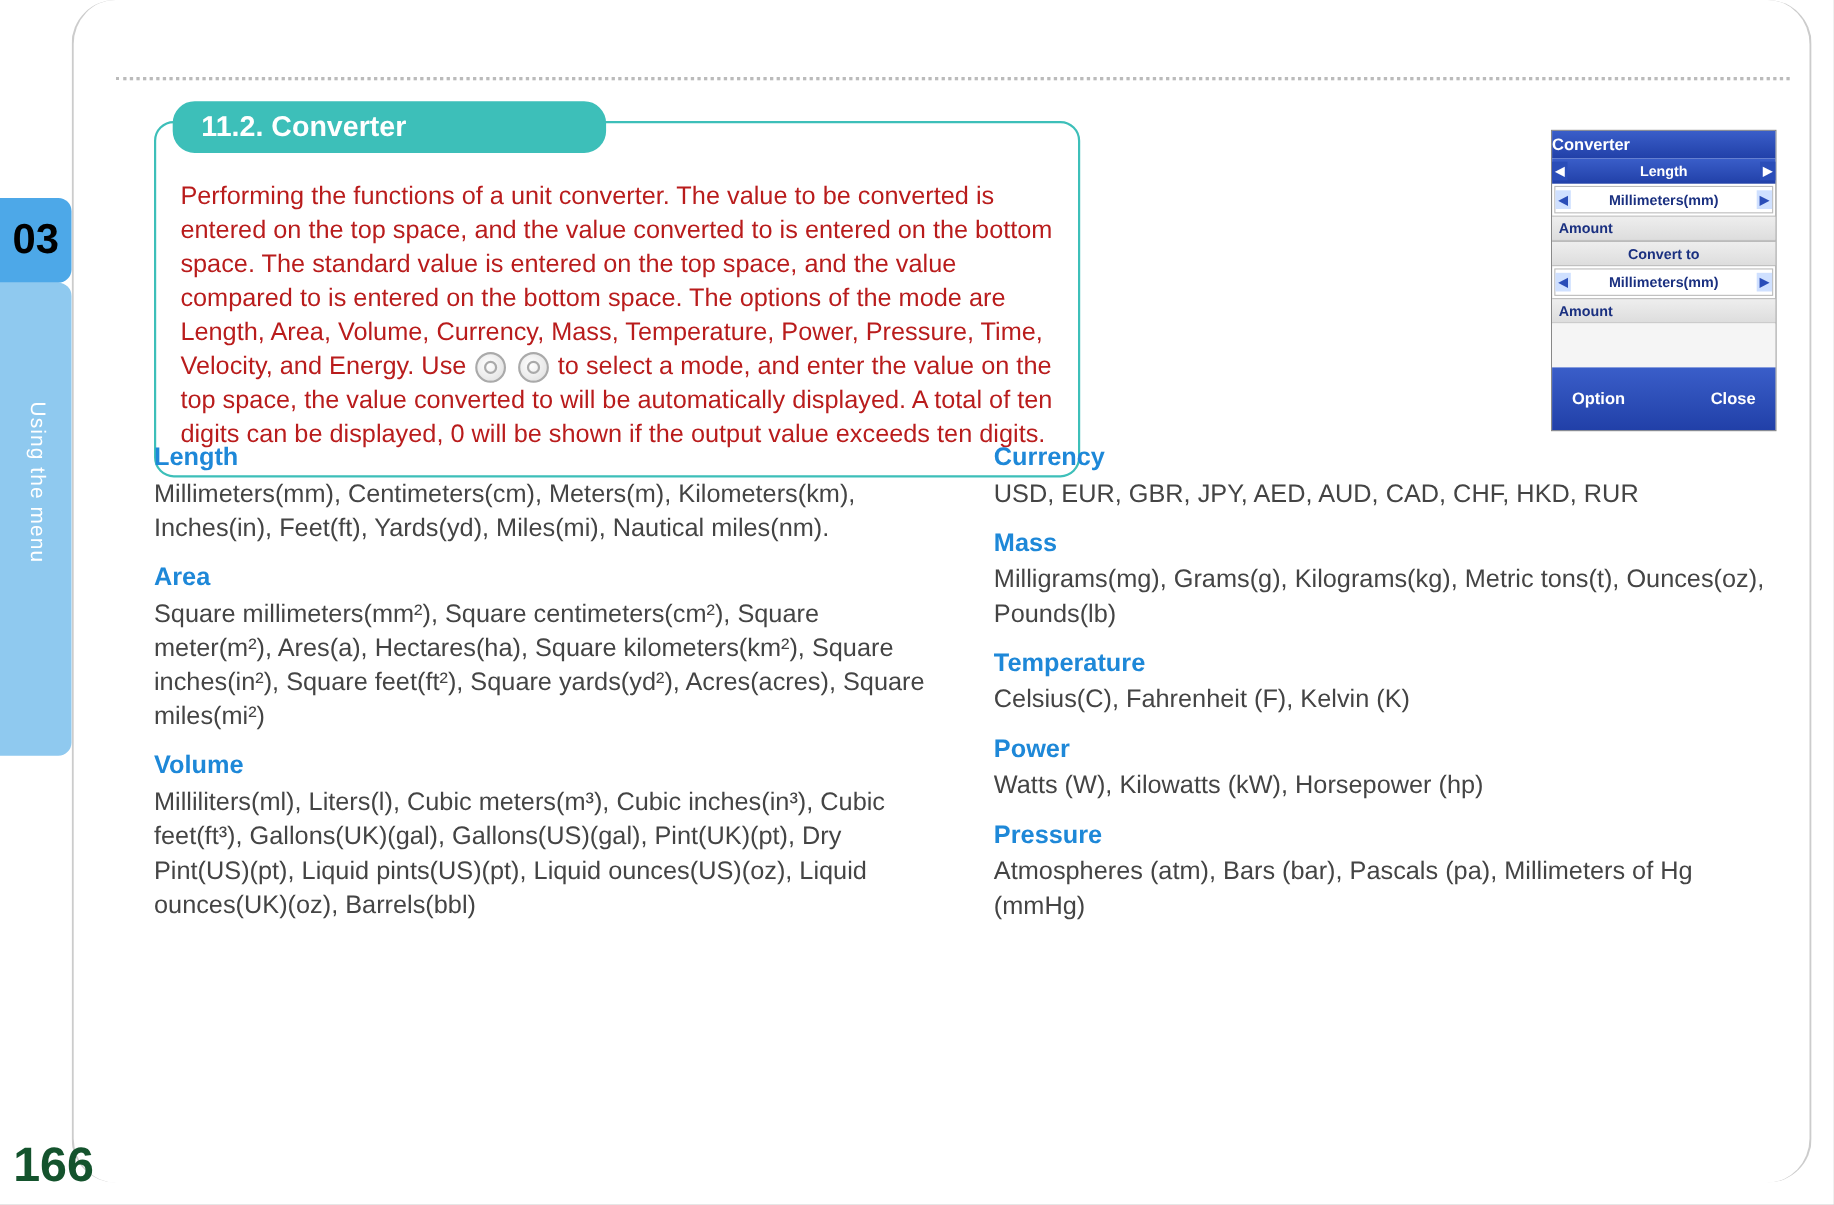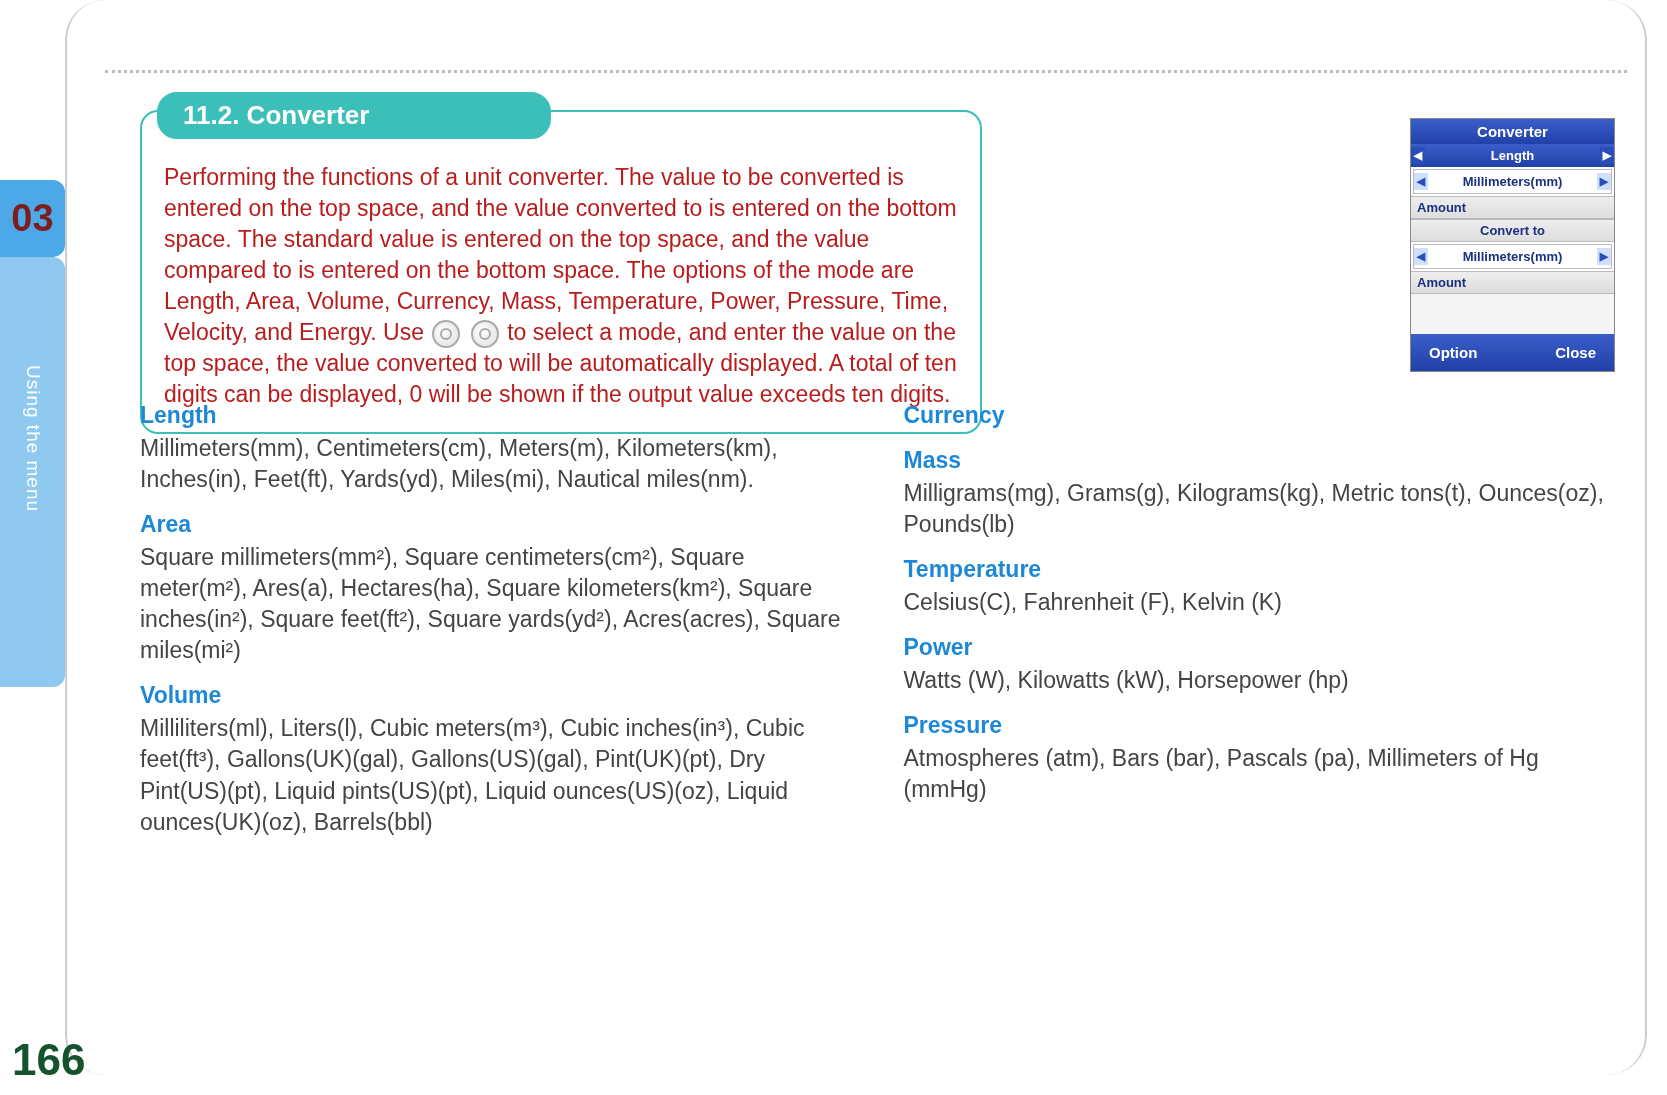--- a/index.html
+++ b/index.html
@@ -30,21 +30,21 @@
     border-top: 3px dotted #bbb;
   }
   .chapter-tab {
     position: absolute;
     left: 0;
     top: 180px;
     width: 65px;
     height: 77px;
     background: #4da8e8;
     border-radius: 0 12px 12px 0;
-    color: #7f1d1d;
+    color: #000000;
     font-size: 38px;
     font-weight: bold;
     display: flex;
     align-items: center;
     justify-content: center;
   }
   .side-tab {
     position: absolute;
     left: 0;
     top: 257px;
@@ -142,21 +142,21 @@
     right: 52px;
     top: 118px;
     width: 205px;
     border: 1px solid #888;
     background: #fff;
     font-size: 13px;
   }
   .phone-title {
     background: linear-gradient(#3a5ec9, #2140a8);
     color: #fff;
-    text-align: center;
+    text-align: left;
     font-weight: bold;
     padding: 4px 0;
     font-size: 15px;
   }
   .phone-cat {
     background: linear-gradient(#3a5ec9, #2140a8);
     color: #fff;
     text-align: center;
     font-weight: bold;
     padding: 3px 0;
@@ -208,21 +208,21 @@
   .phone-blank {
     height: 40px;
     background: #f5f5f5;
   }
   .phone-softkeys {
     background: linear-gradient(#3a5ec9, #2140a8);
     color: #fff;
     display: flex;
     justify-content: space-between;
     font-weight: bold;
-    padding: 10px 18px;
+    padding: 20px 18px;
     font-size: 15px;
   }
 </style>
 </head>
 <body>
 
 <div class="page-frame"></div>
 <div class="dotted-divider"></div>
 
 <div class="chapter-tab">03</div>
@@ -249,20 +249,21 @@
   <div class="col">
     <div class="cat-title first">Length</div>
     <div>Millimeters(mm), Centimeters(cm), Meters(m), Kilometers(km), Inches(in), Feet(ft), Yards(yd), Miles(mi), Nautical miles(nm).</div>
     <div class="cat-title">Area</div>
     <div>Square millimeters(mm²), Square centimeters(cm²), Square meter(m²), Ares(a), Hectares(ha), Square kilometers(km²), Square inches(in²), Square feet(ft²), Square yards(yd²), Acres(acres), Square miles(mi²)</div>
     <div class="cat-title">Volume</div>
     <div>Milliliters(ml), Liters(l), Cubic meters(m³), Cubic inches(in³), Cubic feet(ft³), Gallons(UK)(gal), Gallons(US)(gal), Pint(UK)(pt), Dry Pint(US)(pt), Liquid pints(US)(pt), Liquid ounces(US)(oz), Liquid ounces(UK)(oz), Barrels(bbl)</div>
   </div>
   <div class="col">
     <div class="cat-title first">Currency</div>
+    <div>USD, EUR, GBR, JPY, AED, AUD, CAD, CHF, HKD, RUR</div>
     <div class="cat-title">Mass</div>
     <div>Milligrams(mg), Grams(g), Kilograms(kg), Metric tons(t), Ounces(oz), Pounds(lb)</div>
     <div class="cat-title">Temperature</div>
     <div>Celsius(C), Fahrenheit (F), Kelvin (K)</div>
     <div class="cat-title">Power</div>
     <div>Watts (W), Kilowatts (kW), Horsepower (hp)</div>
     <div class="cat-title">Pressure</div>
     <div>Atmospheres (atm), Bars (bar), Pascals (pa), Millimeters of Hg (mmHg)</div>
   </div>
 </div>

